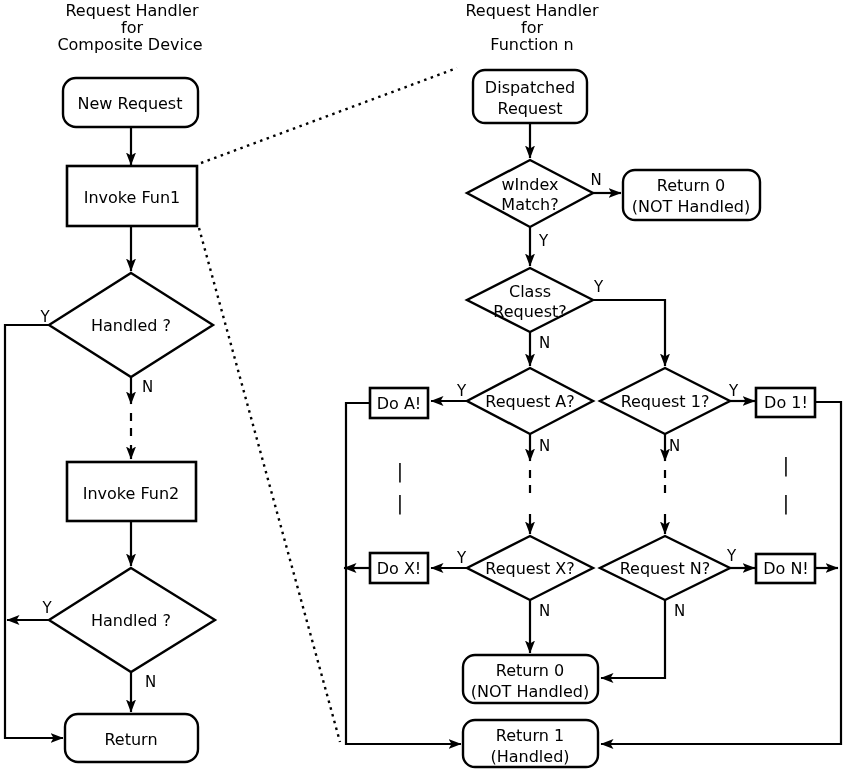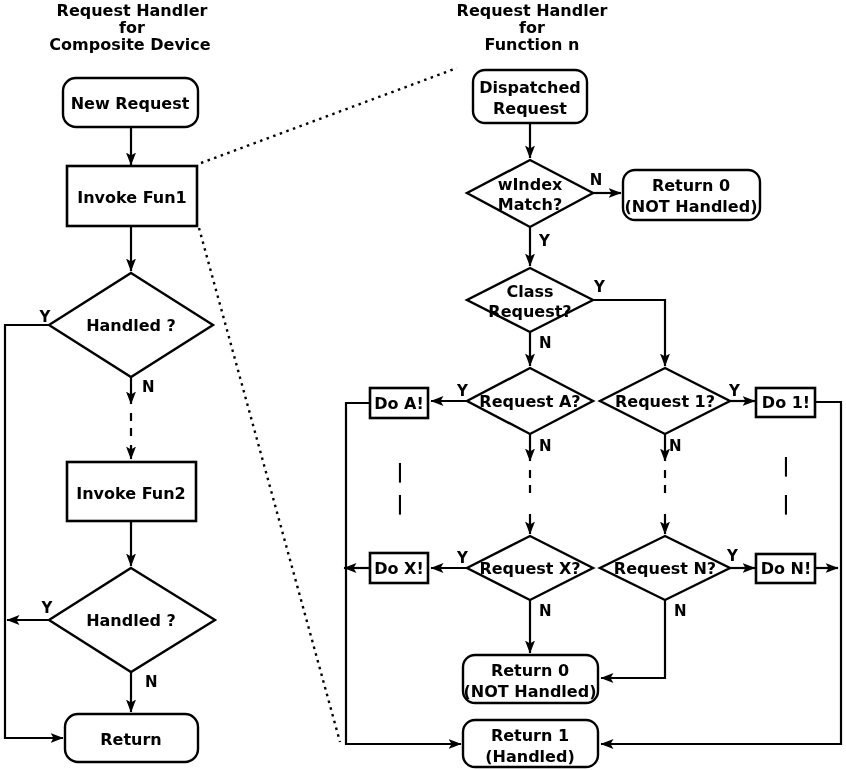--- a/index.html
+++ b/index.html
@@ -1,16 +1,16 @@
 <!DOCTYPE html>
 <html><head>
 <meta charset="utf-8">
 <style>
   html,body{margin:0;padding:0;background:#ffffff;}
-  .wrap{width:846px;height:770px;position:relative;background:#ffffff;overflow:hidden;font-weight:bold;}
+  .wrap{width:846px;height:770px;position:relative;background:#ffffff;overflow:hidden;}
   svg{display:block;}
   text{
     font-family:"DejaVu Sans","Liberation Sans",sans-serif;
     font-size:16px;
     fill:#000000;
   }
   .tc{text-anchor:middle;}
   .yn{font-size:15px;}
   .mark{font-size:19px;}
   .shape{fill:#ffffff;stroke:#000000;stroke-width:2.4;}

